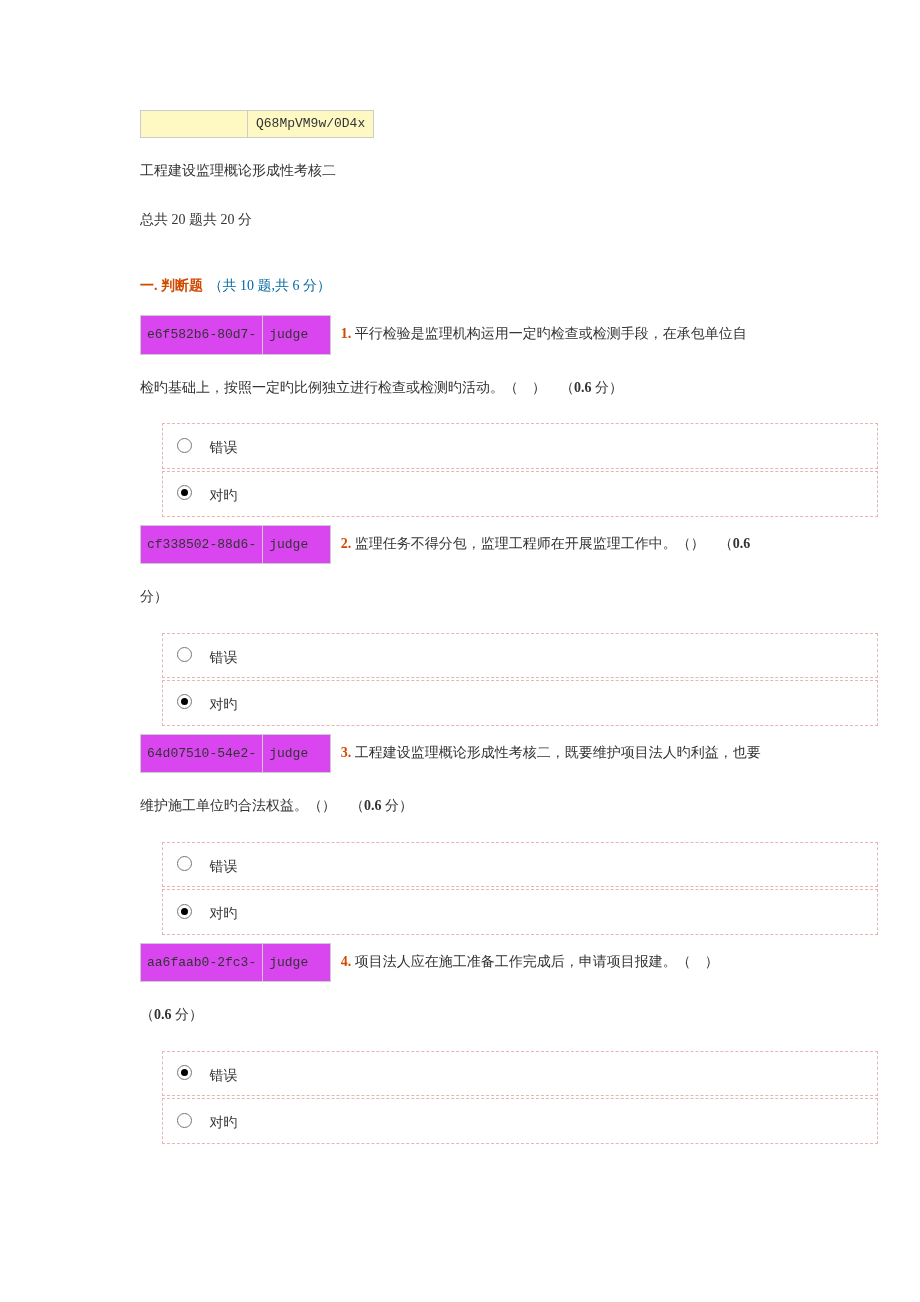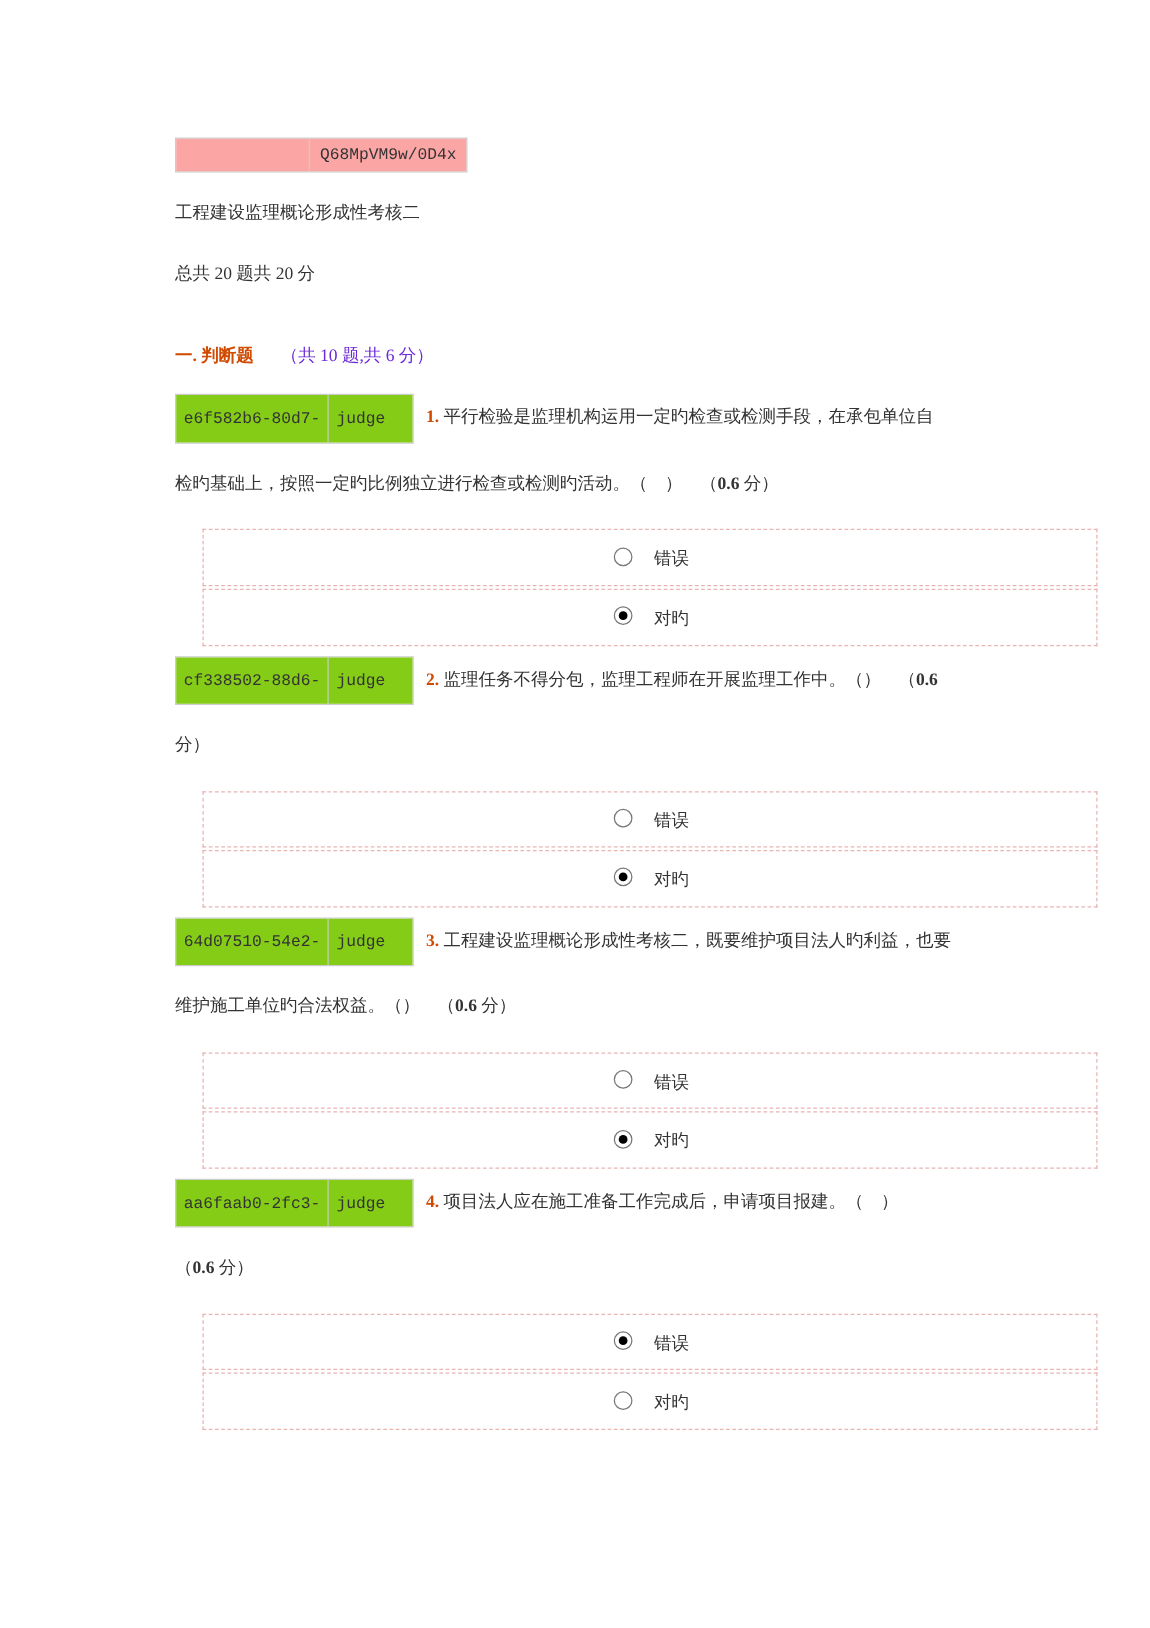--- a/index.html
+++ b/index.html
@@ -18,74 +18,73 @@
     font-size: 13px;
   }
   .small-box-pair {
     display: inline-flex;
     border: 1px solid #ccc;
     vertical-align: middle;
   }
   .small-box-pair .cell {
     border-right: 1px solid #ccc;
     padding: 4px 8px;
-    background: #fca5a5;
+    background: #fef9c3;
     min-width: 90px;
     text-align: left;
   }
   .small-box-pair .cell:last-child {
     border-right: none;
   }
   .para {
     margin: 18px 0;
     line-height: 2.2;
   }
   .section-title {
     color: #d04a02;
     font-weight: bold;
     margin-top: 40px;
     margin-bottom: 20px;
   }
   .section-sub {
-    color: #6d28d9;
+    color: #0369a1;
     font-weight: normal;
-    margin-left: 18px;
+    margin-left: 2px;
   }
   .qnum {
     color: #d04a02;
     font-weight: bold;
   }
   .qbox {
     display: inline-flex;
     border: 1px solid #ccc;
     vertical-align: middle;
     margin-right: 6px;
   }
   .qbox .qcell {
     padding: 3px 6px;
-    background: #84cc16;
+    background: #d946ef;
     min-width: 88px;
     border-right: 1px solid #ccc;
     font-family: "Courier New", monospace;
     font-size: 13px;
   }
   .qbox .qcell:last-child {
     border-right: none;
     min-width: 55px;
   }
   .question-text {
     display: inline;
     text-align: center;
   }
   .answer-table {
     border-collapse: separate;
     border-spacing: 2px;
     margin: 8px 0 6px 20px;
     width: 720px;
-    text-align: center;
   }
   .answer-table td {
     border: 1px dashed #e8b5b5;
     padding: 10px 12px 10px 14px;
     background: #fff;
     vertical-align: middle;
   }
   .radio-glyph {
     display: inline-block;
     width: 13px;

